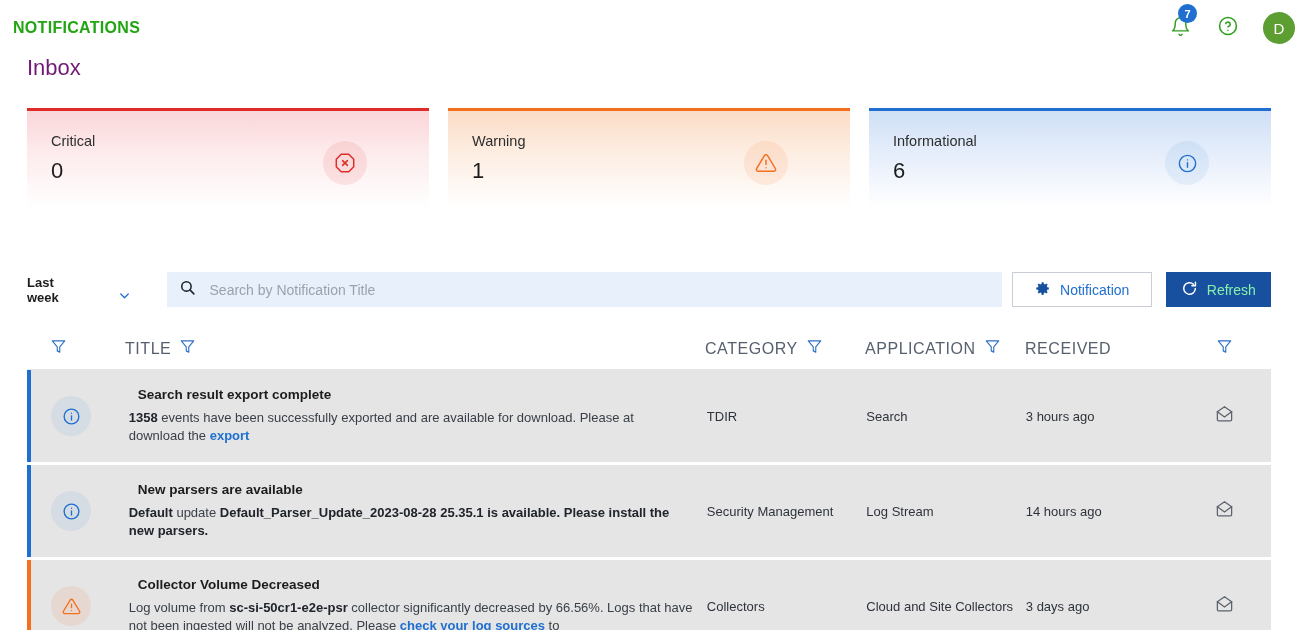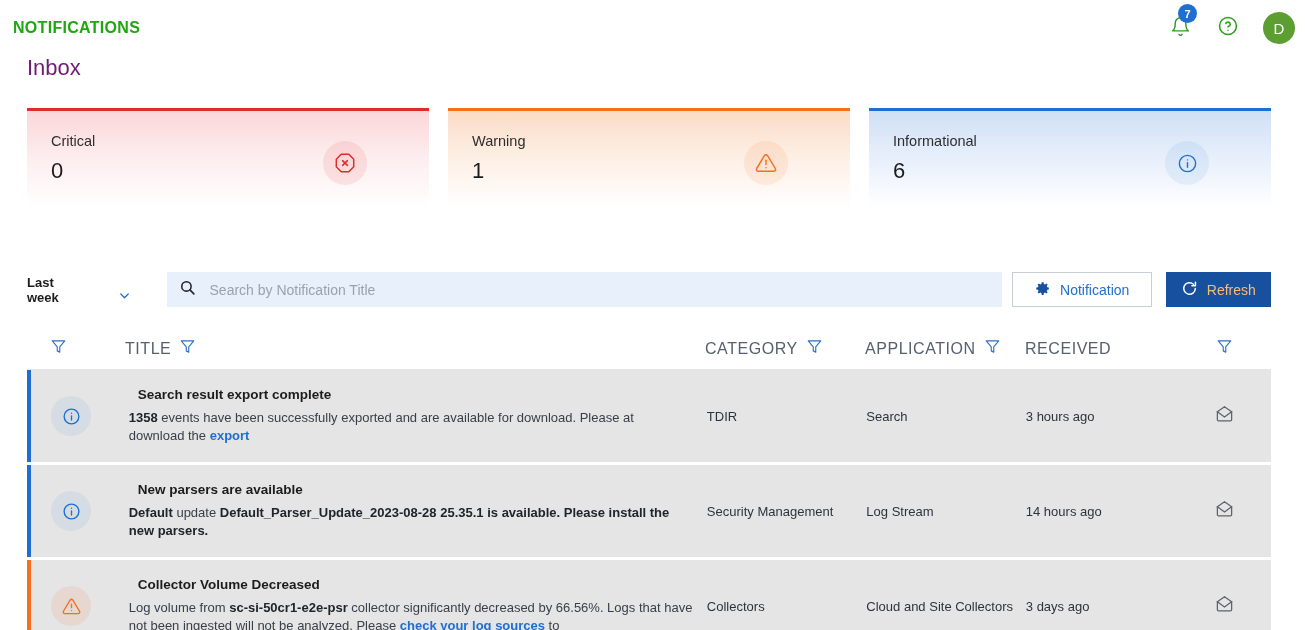--- a/index.html
+++ b/index.html
@@ -111,21 +111,21 @@
   .btn {
     height: 35px; display: flex; align-items: center; justify-content: center;
     gap: 9px; font-size: 14px; cursor: pointer; white-space: nowrap;
   }
   .btn-pref {
     margin-left: 10px; width: 142px;
     border: 1px solid #c9ced6; background: #fff; color: #1f6fd0; font-weight: 500;
   }
   .btn-refresh {
     margin-left: 14px; width: 107px;
-    background: #17509e; color: #fdba74; border: 1px solid #17509e; font-weight: 500;
+    background: #17509e; color: #86efac; border: 1px solid #17509e; font-weight: 500;
   }
 
   
   .table { position: absolute; top: 328px; left: 27px; width: 1244px; }
   .thead {
     display: flex; align-items: center; height: 42px;
     border-bottom: 1px solid #e3e6ea;
     font-size: 16px; color: #56606e; letter-spacing: .55px;
   }
   .th { display: flex; align-items: center; gap: 9px; }

